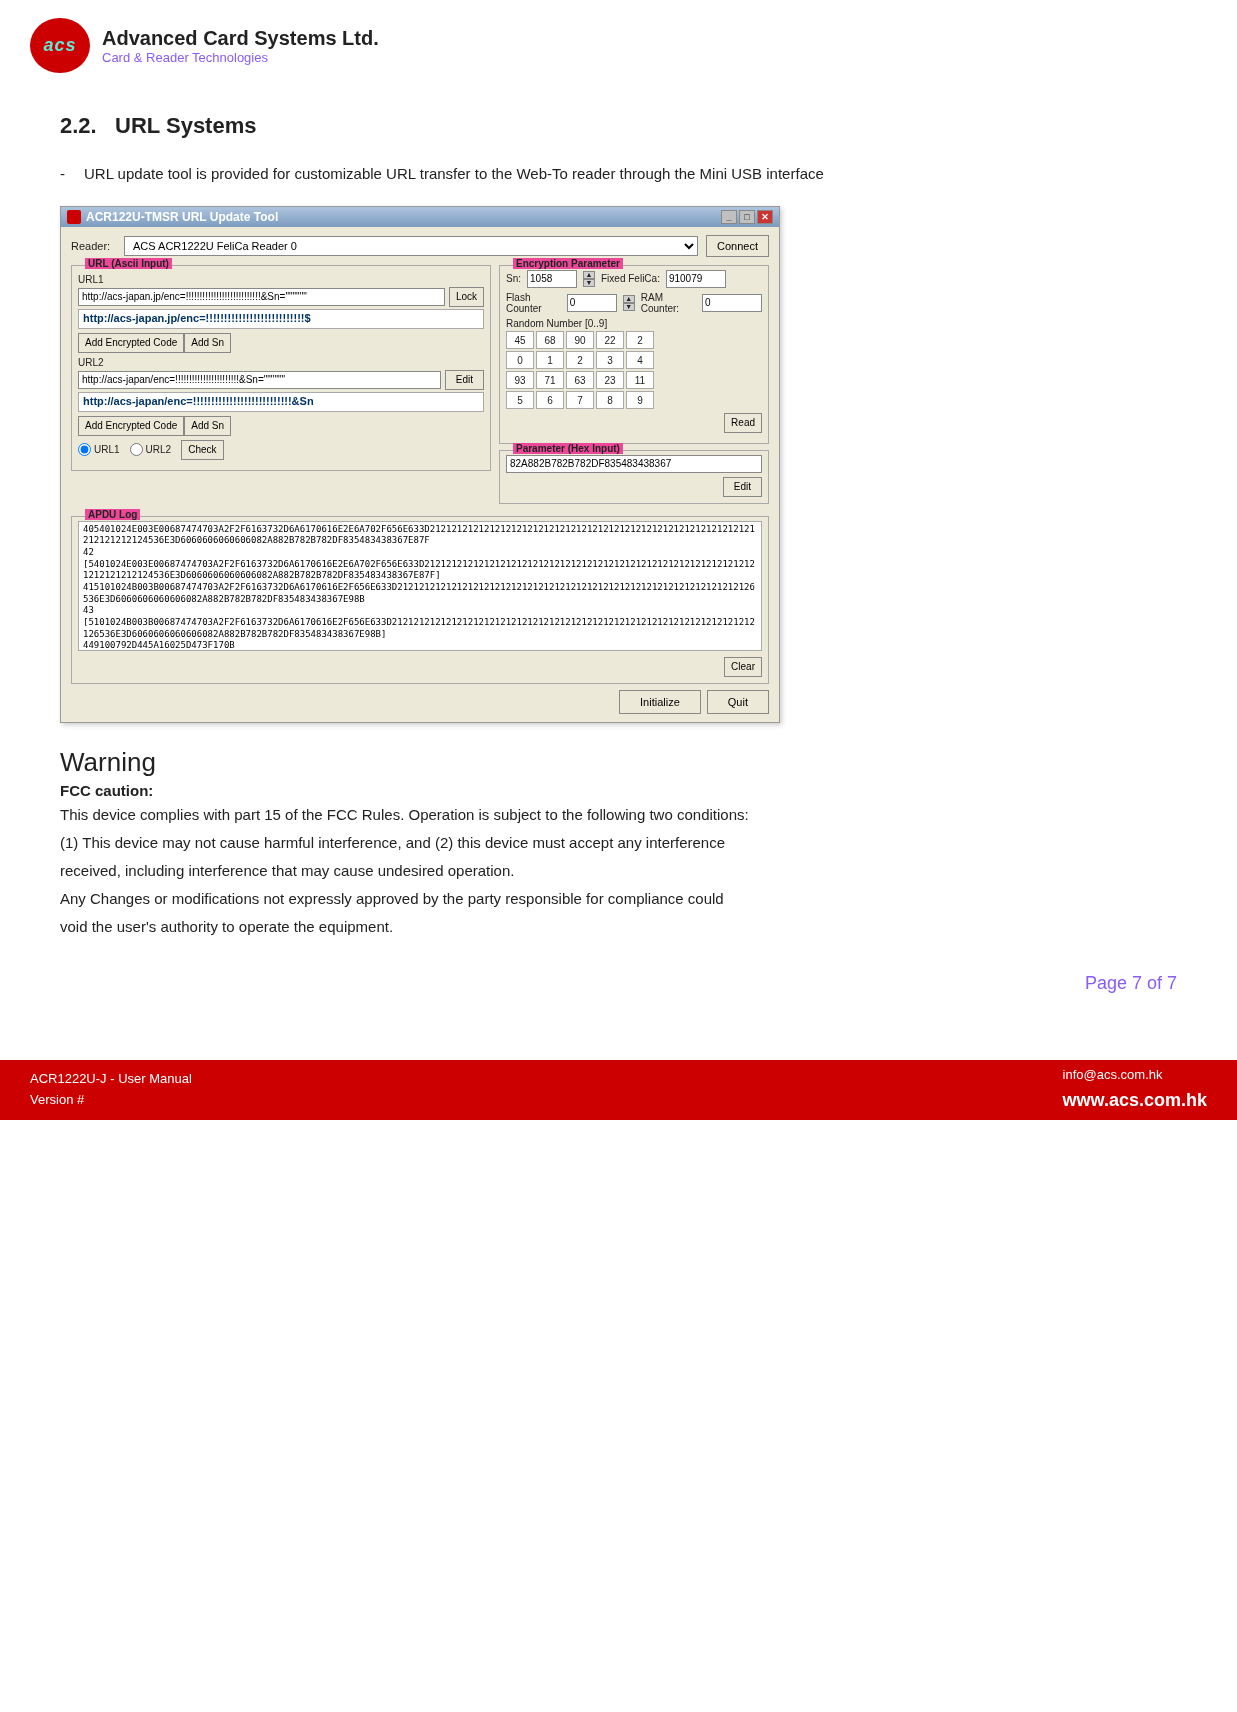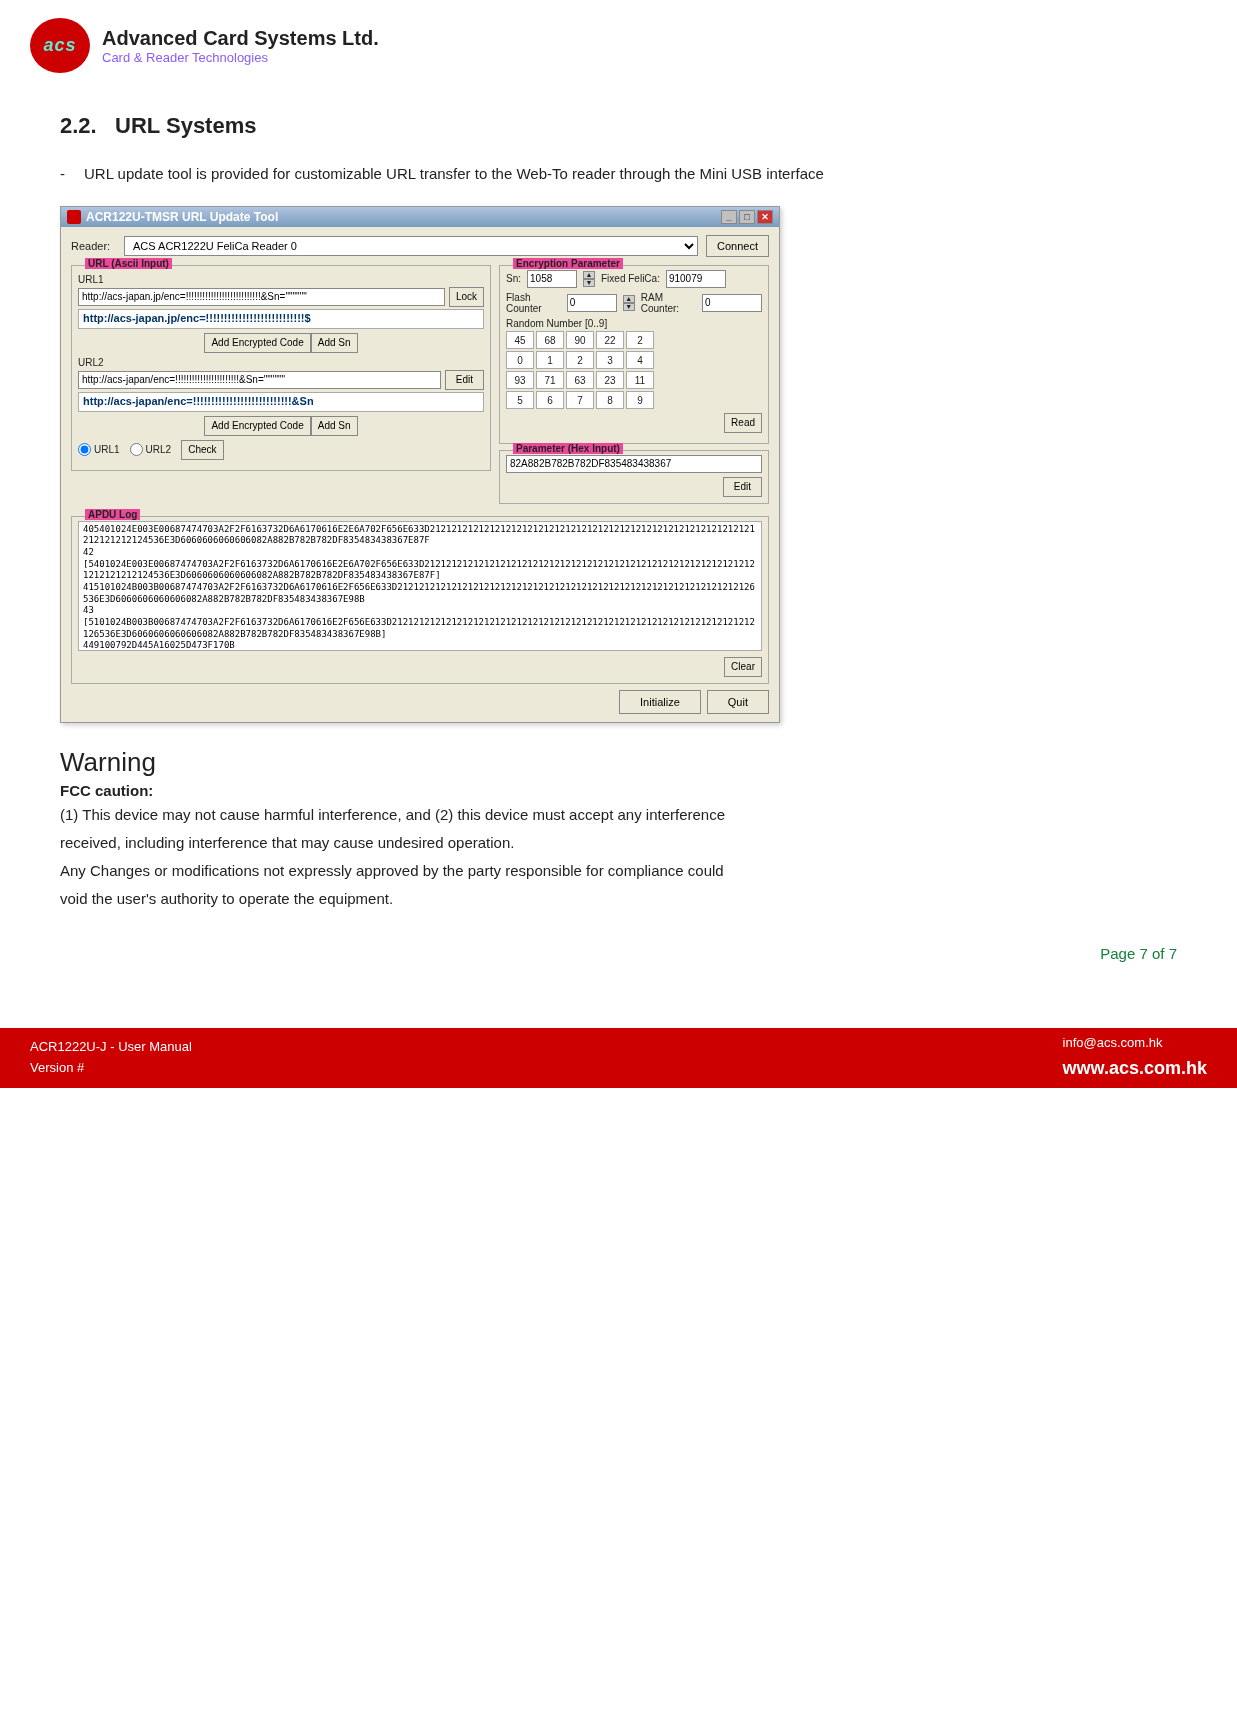--- a/index.html
+++ b/index.html
@@ -231,21 +231,20 @@
       background: white;
       border: 1px solid #aaa;
       padding: 2px 4px;
       margin-bottom: 4px;
       word-break: break-all;
       min-height: 20px;
     }
     .btn-row {
       display: flex;
       gap: 0;
-      justify-content: center;
       margin-bottom: 2px;
     }
     .btn-small {
       padding: 1px 6px;
       font-size: 10px;
       background: #ece9d8;
       border: 1px solid #888;
       cursor: pointer;
       height: 20px;
     }
@@ -435,22 +434,22 @@
     }
     .footer-right .website {
       font-size: 18px;
       font-weight: bold;
     }
 
     
     .page-number {
       text-align: right;
       padding: 10px 60px 6px 0;
-      font-size: 15px;
-      color: #15803d;
+      font-size: 18px;
+      color: #8b5cf6;
     }
   </style>
 </head>
 <body>
 
 <div class="header">
   <div class="logo-container">
     <div class="logo-oval">
       <span class="logo-oval-inner">acs</span>
     </div>
@@ -629,20 +628,21 @@
         <button class="btn-large">Quit</button>
       </div>
 
     </div>
   </div>
 
   <div class="warning-section">
     <div class="warning-title">Warning</div>
     <div class="warning-subtitle">FCC caution:</div>
     <div class="warning-text" id="warning-text-container">
+        <p>This device complies with part 15 of the FCC Rules. Operation is subject to the following two conditions:</p>
         <p>(1) This device may not cause harmful interference, and (2) this device must accept any interference</p>
         <p> received, including interference that may cause undesired operation.</p>
         <p> Any Changes or modifications not expressly approved by the party responsible for compliance could</p>
         <p> void the user's authority to operate the equipment.</p>
       </div>
   </div>
 
 </div>
 
 <div class="page-number">Page 7 of 7</div>

